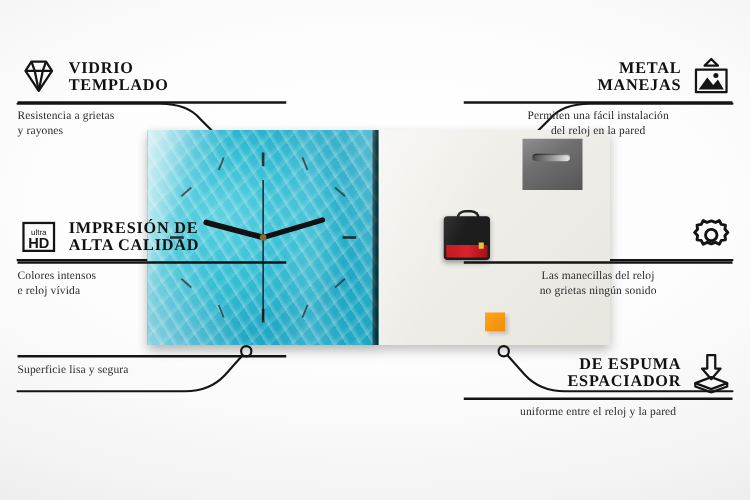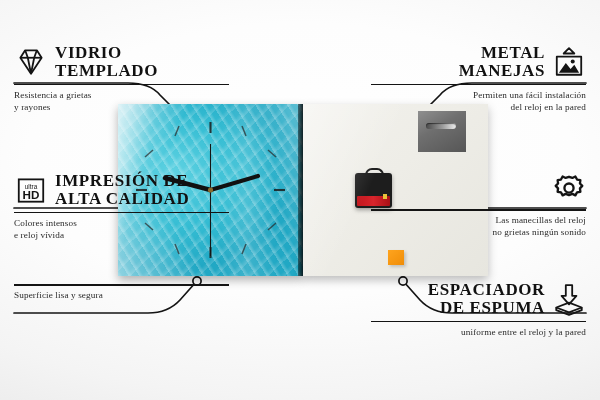--- a/index.html
+++ b/index.html
@@ -14,31 +14,31 @@
     background:
       radial-gradient(120% 90% at 50% 40%, #ffffff 0%, #fdfdfd 38%, #f4f4f4 66%, #e9e9e9 88%, #e4e4e4 100%);
   }
   
   .feature{position:absolute;width:215px;}
   .feature .head{display:flex;align-items:center;gap:7px;}
   .feature.right .head{justify-content:flex-end;}
   .ficon{width:34px;height:34px;flex:0 0 34px;display:block;}
   .ftitle{
     font-family:"Liberation Serif",serif;
-    font-size:17px;font-weight:700;letter-spacing:.6px;
+    font-size:13px;font-weight:700;letter-spacing:.6px;
     color:#111;line-height:1.08;text-transform:uppercase;
   }
   .feature.left .ftitle{text-align:left;}
   .feature.right .ftitle{text-align:right;}
   .rule{height:1.6px;background:#141414;margin:3px 0 3.5px 0;width:100%;}
   .fdesc{
     font-family:"Liberation Serif",serif;
     font-size:9.2px;color:#2a2a2a;line-height:1.32;letter-spacing:.12px;
   }
-  .feature.right .fdesc{text-align:right;}
+  .feature.right .fdesc{text-align:center;}
 
   
   #f-vidrio   {left:14px; top:44px;}
   #f-impresion{left:14px; top:172px;}
   #f-bordes   {left:14px; top:281px;}
   #f-manejas  {left:371px;top:44px;}
   #f-mecanismo{left:371px;top:172px;}
   #f-espaciador{left:371px;top:281px;}
 
   
@@ -270,22 +270,22 @@
     <div class="rule"></div>
     <div class="fdesc">
       <div>Las manecillas del reloj</div>
       <div>no grietas ningún sonido</div>
     </div>
   </div>
 
   <div class="feature right" id="f-espaciador">
     <div class="head">
       <div class="ftitle">
+        <div>DE ESPUMA</div>
         <div>ESPACIADOR</div>
-        <div>DE ESPUMA</div>
       </div>
       <svg class="ficon" viewBox="0 0 32 32">
         <g fill="none" stroke="#141414" stroke-width="1.7" stroke-linejoin="round">
           <path d="M13,3 L19,3 L19,13 L23,13 L16,21 L9,13 L13,13 Z"></path>
           <path d="M16,19.5 L28,24 L16,28.5 L4,24 Z"></path>
           <path d="M4,24 L4,26.5 L16,31 L28,26.5 L28,24"></path>
         </g>
       </svg>
     </div>
     <div class="rule"></div>

